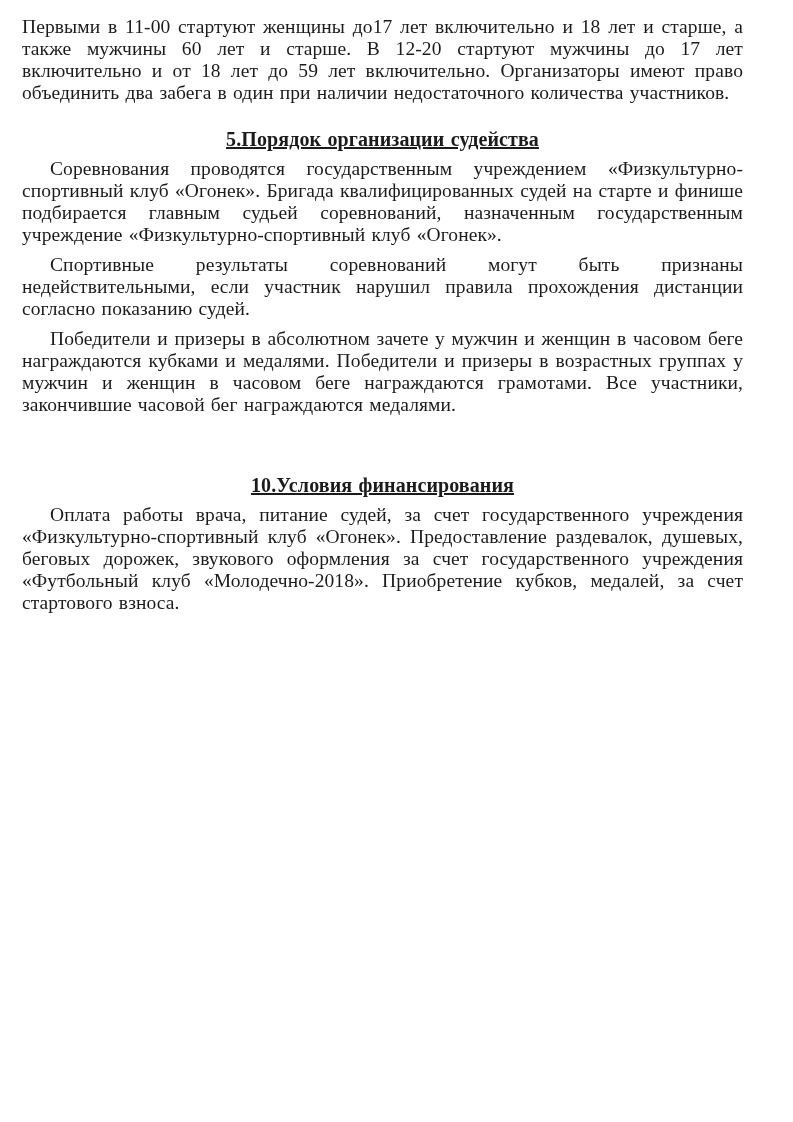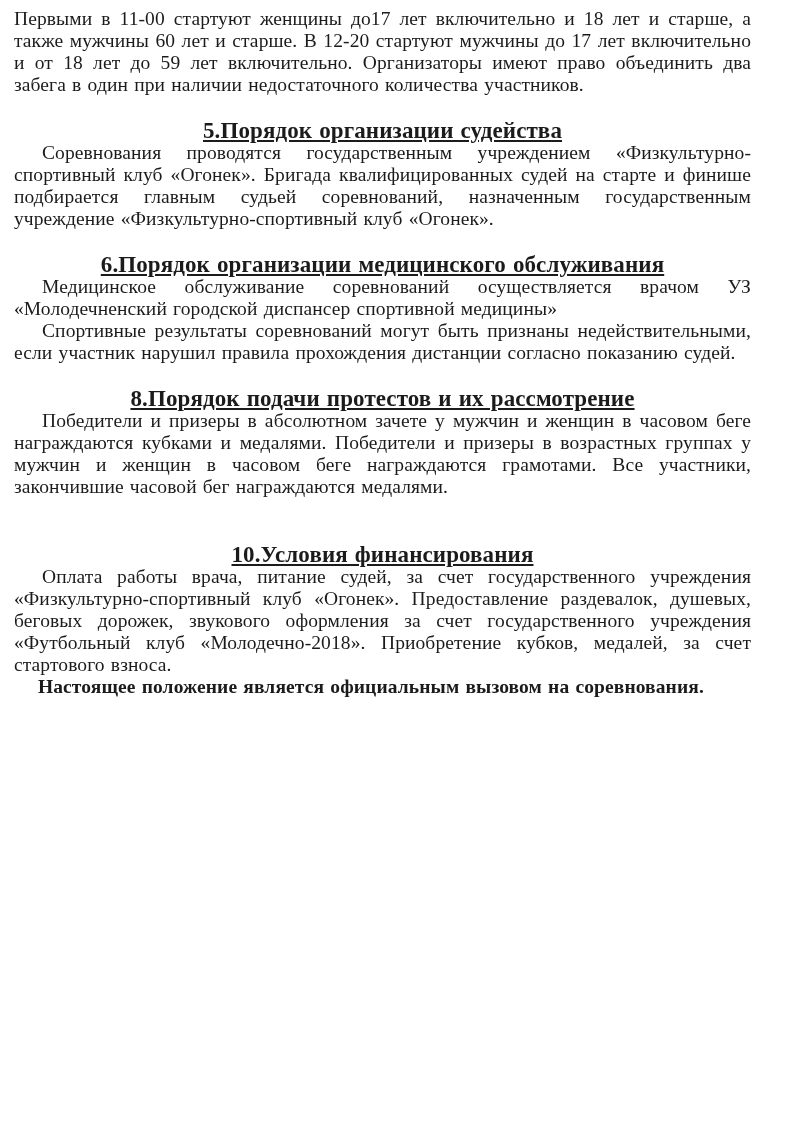--- a/index.html
+++ b/index.html
@@ -17,38 +17,38 @@
     color: #1b1b1b;
     font-family: "Liberation Serif", "DejaVu Serif", serif;
     font-size: 19.5px;
     line-height: 22px;
     padding: 8px 42px 0 14px;
     letter-spacing: 0.1px;
     word-spacing: 1.2px;
     overflow: hidden;
   }
   .para {
-    margin: 0;
+    margin: 8px;
     text-align: justify;
     text-indent: 28px;
   }
   .para.no-indent {
     text-indent: 0;
   }
   .heading {
     margin: 24px 0 0 0;
-    font-size: 23px;
+    font-size: 20px;
     font-weight: bold;
     text-align: center;
     text-decoration: underline;
     white-space: pre-line;
     line-height: 22px;
   }
   .heading.big-gap {
-    margin-top: 46px;
+    margin-top: 58px;
   }
   .closing {
     font-weight: bold;
     text-indent: 24px;
     text-align: left;
   }
 </style>
 </head>
 <body>
 
@@ -57,37 +57,31 @@
   <p class="para no-indent">Первыми в 11-00 стартуют женщины до17 лет включительно и 18 лет и старше, а также мужчины 60 лет и старше. В 12-20 стартуют мужчины до 17 лет включительно и от 18 лет до 59 лет включительно. Организаторы имеют право объединить два забега в один при наличии недостаточного количества участников.</p>
 
 
 
 
   <section>
     <h2 class="heading">5.Порядок организации судейства</h2>
     <p class="para">Соревнования проводятся государственным учреждением «Физкультурно-спортивный клуб «Огонек». Бригада квалифицированных судей на старте и финише подбирается главным судьей соревнований, назначенным государственным учреждение «Физкультурно-спортивный клуб «Огонек».</p>
   </section>
 
-  <section>
-    <h2 class="heading">6.Порядок организации медицинского обслуживания</h2>
-    <p class="para">Медицинское обслуживание соревнований осуществляется врачом УЗ «Молодечненский городской диспансер спортивной медицины»</p>
-  </section>
 
   <section>
     <p class="para">Спортивные результаты соревнований могут быть признаны недействительными, если участник нарушил правила прохождения дистанции согласно показанию судей.</p>
   </section>
 
   <section>
-    <h2 class="heading">8.Порядок подачи протестов и их рассмотрение</h2>
   </section>
 
   <section>
     <p class="para">Победители и призеры в абсолютном зачете у мужчин и женщин в часовом беге награждаются кубками и медалями. Победители и призеры в возрастных группах у мужчин и женщин в часовом беге награждаются грамотами. Все участники, закончившие часовой бег награждаются медалями.</p>
   </section>
 
   <section>
     <h2 class="heading big-gap">10.Условия финансирования</h2>
     <p class="para">Оплата работы врача, питание судей, за счет государственного учреждения «Физкультурно-спортивный клуб «Огонек». Предоставление раздевалок, душевых, беговых дорожек, звукового оформления за счет государственного учреждения «Футбольный клуб «Молодечно-2018». Приобретение кубков, медалей, за счет стартового взноса.</p>
   </section>
 
-  <p class="para closing">Настоящее положение является официальным вызовом на соревнования.</p>
 
 </div>
 
 </body></html>

